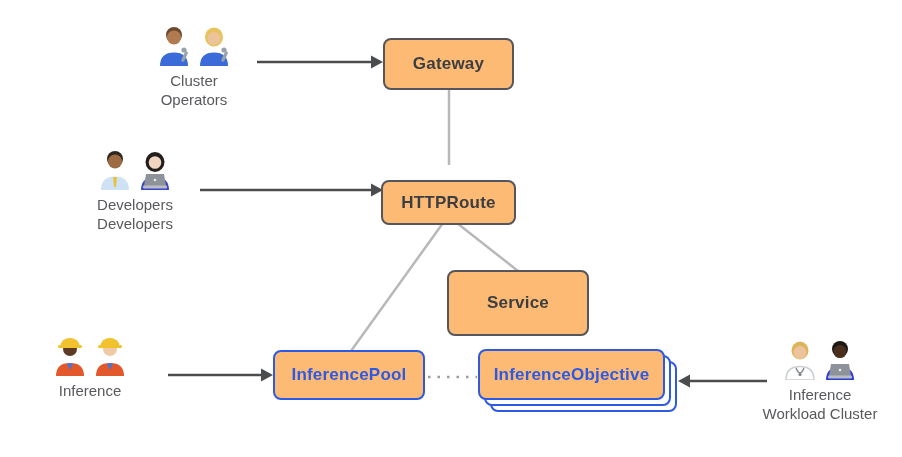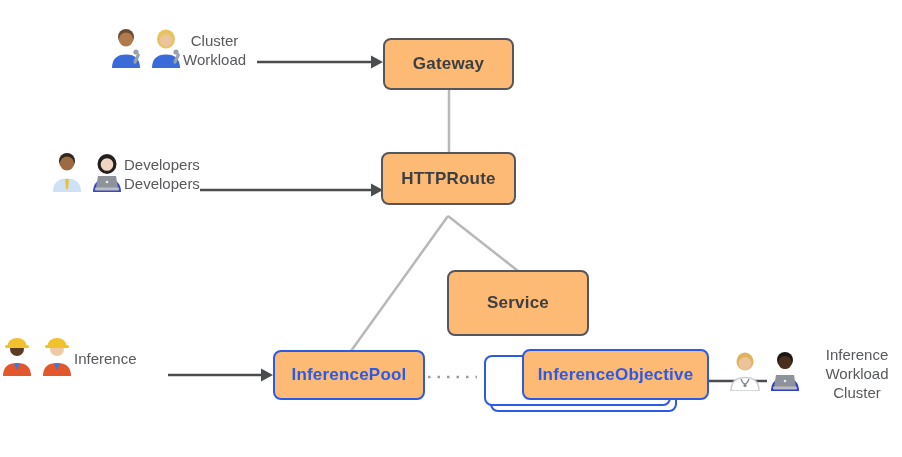--- a/index.html
+++ b/index.html
@@ -25,28 +25,28 @@
     display:flex;align-items:center;justify-content:center;
     font-weight:700;font-size:17px;color:var(--resource-text);
     letter-spacing:.2px;
   }
   .node.blue{border-color:var(--inference-accent);color:var(--inference-accent);}
   .stack-layer{
     position:absolute;box-sizing:border-box;background:#fff;
     border:2.5px solid var(--inference-accent);border-radius:8px;
   }
   #node-gateway{left:383px;top:38px;width:131px;height:52px;}
-  #node-httproute{left:381px;top:152px;width:135px;height:53px;}
+  #node-httproute{left:381px;top:180px;width:135px;height:45px;}
   #node-service{left:447px;top:270px;width:142px;height:66px;}
   #node-inference-pool{left:273px;top:350px;width:152px;height:50px;justify-content:center;}
   #stack-back{left:490px;top:361px;width:187px;height:51px;z-index:2;}
   #stack-middle{left:484px;top:355px;width:187px;height:51px;z-index:2;}
-  #node-inference-objective{left:478px;top:349px;width:187px;height:51px;margin-left:44px;}
+  #node-inference-objective{left:478px;top:349px;width:187px;height:51px;}
   .persona{
-    position:absolute;z-index:3;display:flex;flex-direction:row;align-items:center;
+    position:absolute;z-index:3;display:flex;flex-direction:column;align-items:center;
     color:var(--persona-text);font-size:15px;line-height:1.25;text-align:center;
   }
   .persona-icons{display:flex;gap:6px;height:40px;align-items:flex-end;}
   .persona-label{margin-top:6px;}
   #persona-cluster-operators{left:109px;top:26px;width:170px;}
   #persona-application-developers{left:50px;top:150px;width:170px;}
   #persona-inference-platform-owners{left:0px;top:336px;width:180px;}
   #persona-inference-workload-owners{left:728px;top:340px;width:184px;}
 </style>
 </head>
@@ -119,21 +119,21 @@
       <svg width="34" height="40" viewBox="0 0 34 40">
         <ellipse cx="17" cy="11" rx="9" ry="9.5" fill="#e6c35c"></ellipse>
         <circle cx="17" cy="12.5" r="6.5" fill="#ecc39a"></circle>
         <path d="M3 40 Q3 26.5 17 26.5 Q31 26.5 31 40 Z" fill="#3a6bd8"></path>
         <rect x="26" y="25" width="3.2" height="11" rx="1.6" fill="#9aa2ab" transform="rotate(25 27.6 30.5)"></rect>
         <circle cx="27" cy="24" r="2.6" fill="#9aa2ab"></circle>
       </svg>
     </div>
     <div class="persona-label">
       <div>Cluster</div>
-      <div>Workload</div>
+      <div>Operators</div>
     </div>
   </div>
 
   <div class="persona" id="persona-application-developers">
     <div class="persona-icons">
       <svg width="34" height="40" viewBox="0 0 34 40">
         <circle cx="17" cy="9" r="8" fill="#2f2620"></circle>
         <circle cx="17" cy="11.5" r="7" fill="#9c6b42"></circle>
         <path d="M3 40 Q3 26.5 17 26.5 Q31 26.5 31 40 Z" fill="#cfe2f5"></path>
         <polygon points="15,27 19,27 18,37 16,37" fill="#e8c23a"></polygon>

